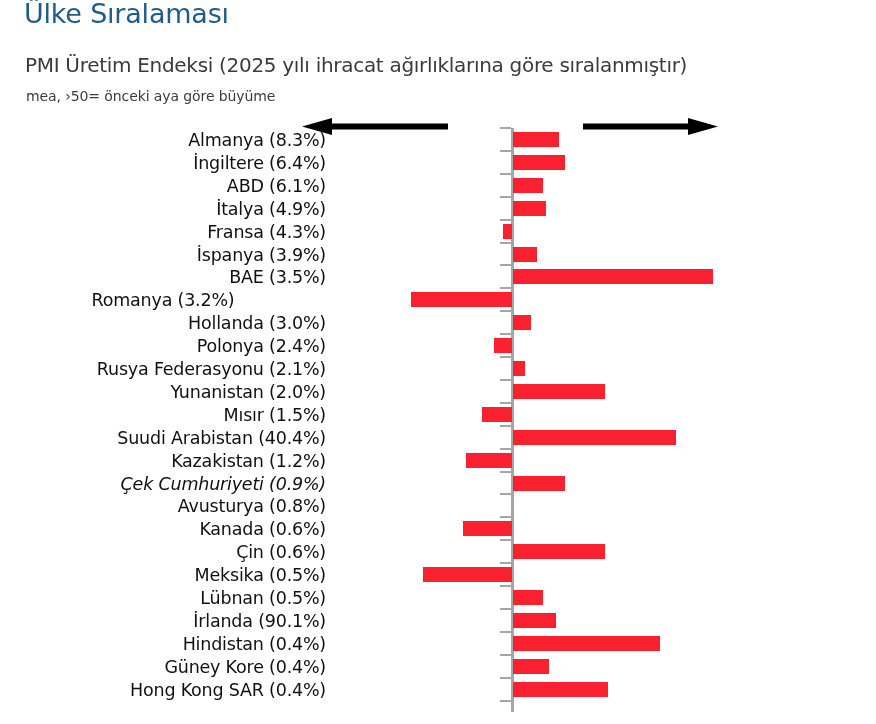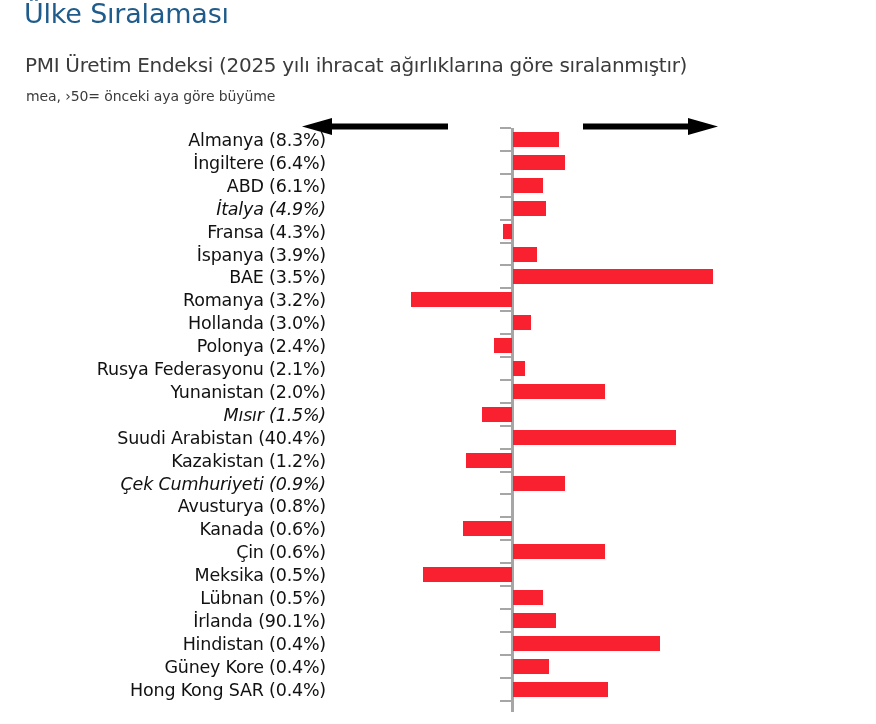--- a/index.html
+++ b/index.html
@@ -189,30 +189,30 @@
       <div class="tick" style="top: 525.7px;"></div>
       <div class="bar" title="Güney Kore (0.4%): 1.2" style="top: 530.7px; height: 15px; left: 512.5px; width: 36.96px; background: rgb(249, 32, 47);"></div>
       <div class="tick" style="top: 548.6px;"></div>
       <div class="bar" title="Hong Kong SAR (0.4%): 3.1" style="top: 553.6px; height: 15px; left: 512.5px; width: 95.48px; background: rgb(249, 32, 47);"></div>
       <div class="tick" style="top: 571.5px;"></div>
     </div>
   <div class="labels-col" id="labels-col">
       <div class="cat-label" style="top: 2px;">Almanya (8.3%)</div>
       <div class="cat-label" style="top: 24.9px;">İngiltere (6.4%)</div>
       <div class="cat-label" style="top: 47.8px;">ABD (6.1%)</div>
-      <div class="cat-label" style="top: 70.7px; font-style: italic;">İtalya (4.9%)</div>
+      <div class="cat-label" style="top: 70.7px;">İtalya (4.9%)</div>
       <div class="cat-label" style="top: 93.6px;">Fransa (4.3%)</div>
       <div class="cat-label" style="top: 116.5px;">İspanya (3.9%)</div>
       <div class="cat-label" style="top: 139.4px;">BAE (3.5%)</div>
-      <div class="cat-label" style="top: 162.3px;">Romanya (3.2%)</div>
+      <div class="cat-label" style="top: 162.3px; text-align: center;">Romanya (3.2%)</div>
       <div class="cat-label" style="top: 185.2px;">Hollanda (3.0%)</div>
       <div class="cat-label" style="top: 208.1px;">Polonya (2.4%)</div>
       <div class="cat-label" style="top: 231px;">Rusya Federasyonu (2.1%)</div>
       <div class="cat-label" style="top: 253.9px; padding-left: 32px;">Yunanistan (2.0%)</div>
-      <div class="cat-label" style="top: 276.8px; font-style: italic;">Mısır (1.5%)</div>
+      <div class="cat-label" style="top: 276.8px;">Mısır (1.5%)</div>
       <div class="cat-label" style="top: 299.7px;">Suudi Arabistan (40.4%)</div>
       <div class="cat-label" style="top: 322.6px;">Kazakistan (1.2%)</div>
       <div class="cat-label" style="top: 345.5px; font-style: italic;">Çek Cumhuriyeti (0.9%)</div>
       <div class="cat-label" style="top: 368.4px;">Avusturya (0.8%)</div>
       <div class="cat-label" style="top: 391.3px;">Kanada (0.6%)</div>
       <div class="cat-label" style="top: 414.2px;">Çin (0.6%)</div>
       <div class="cat-label" style="top: 437.1px;">Meksika (0.5%)</div>
       <div class="cat-label" style="top: 460px;">Lübnan (0.5%)</div>
       <div class="cat-label" style="top: 482.9px;">İrlanda (90.1%)</div>
       <div class="cat-label" style="top: 505.8px;">Hindistan (0.4%)</div>

